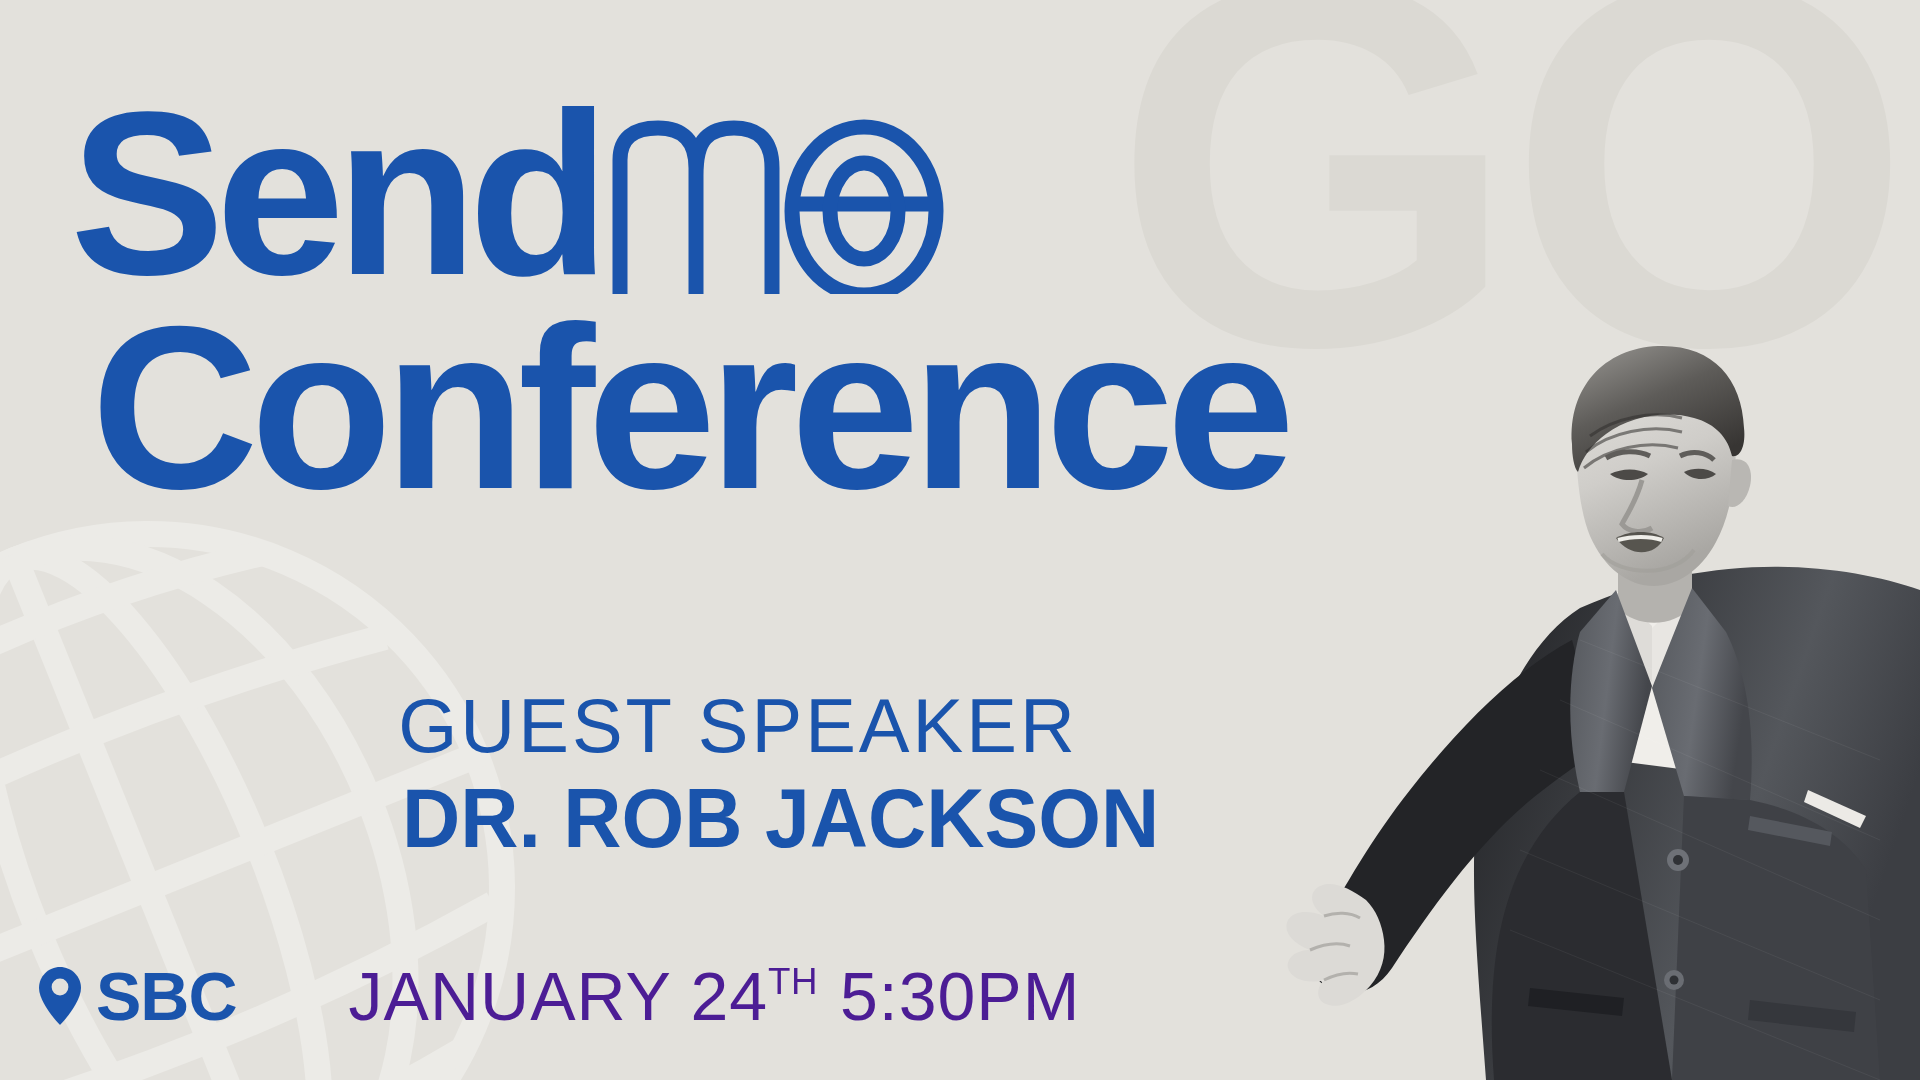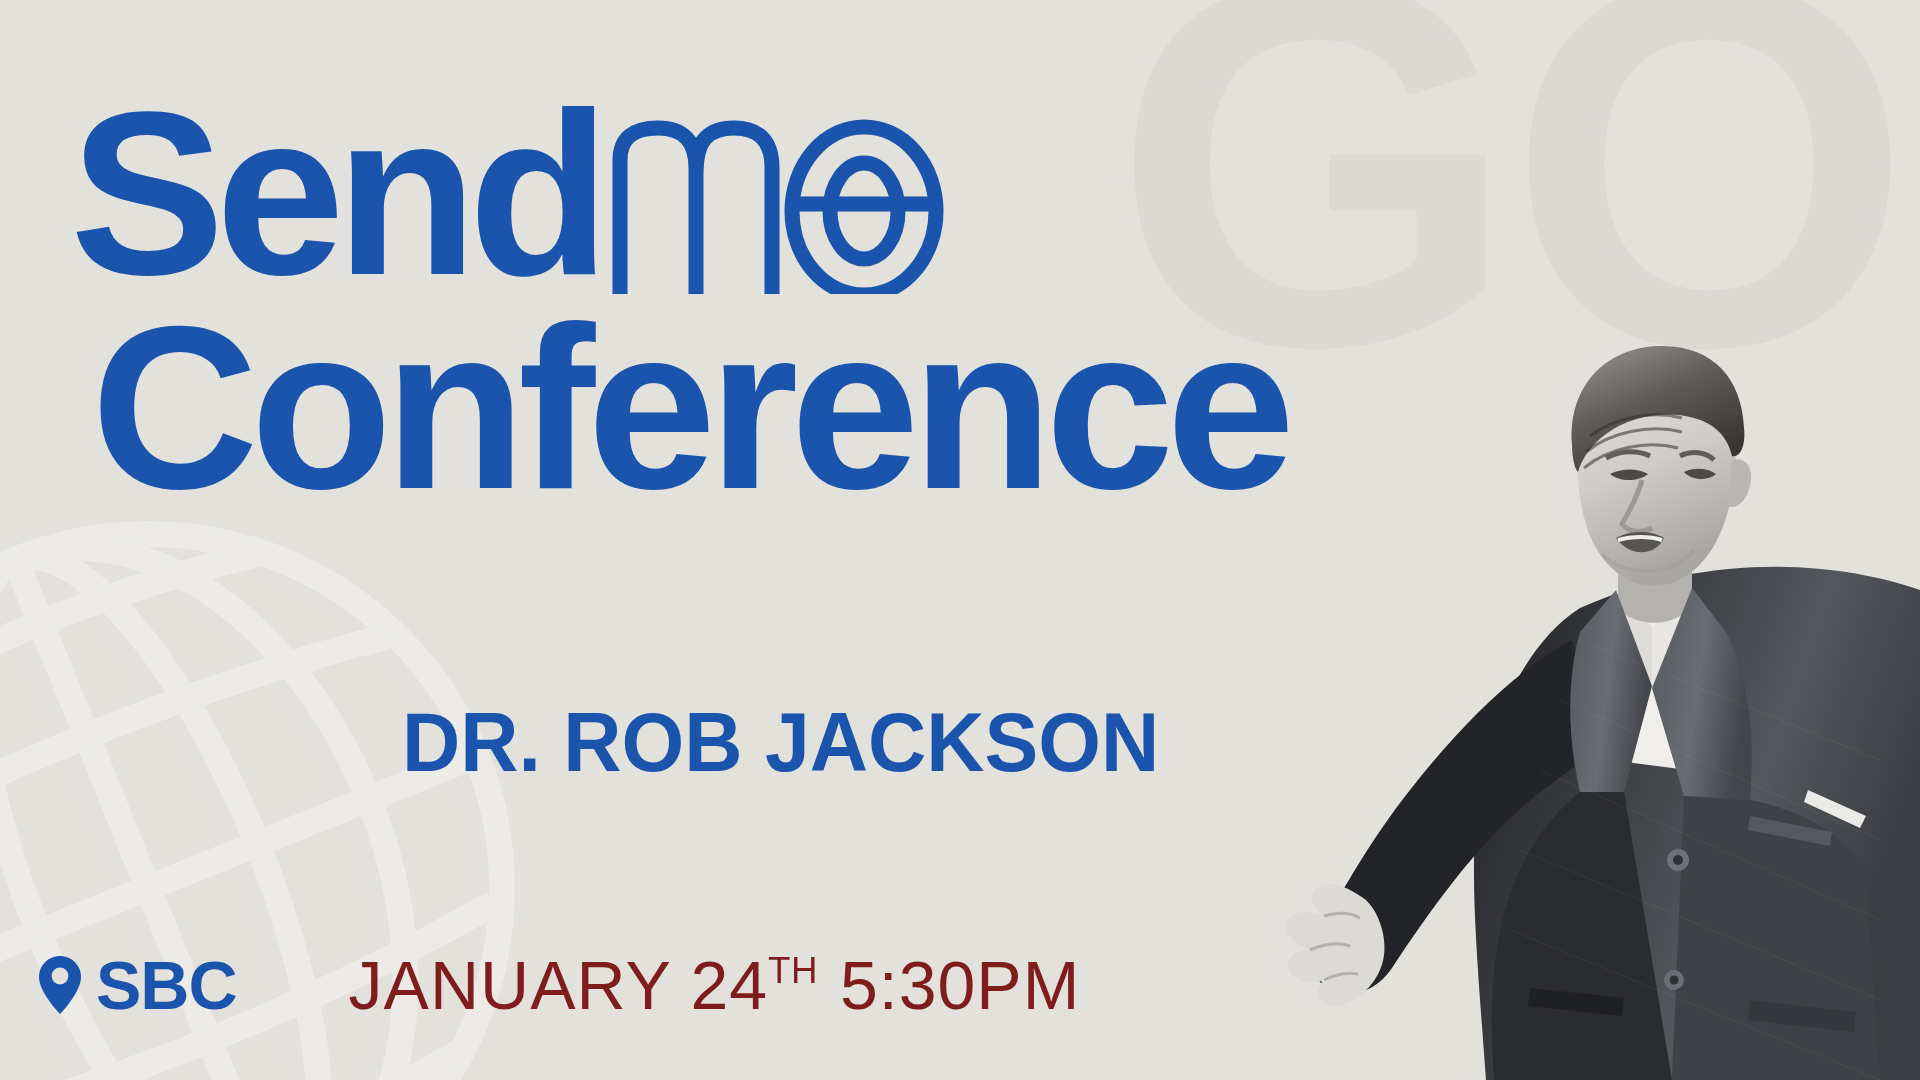--- a/index.html
+++ b/index.html
@@ -123,21 +123,21 @@
     transform: scaleX(0.96);
     transform-origin: center;
   }
 
   
   .footer-row {
     position: absolute;
     left: 38px;
     top: 940px;
     display: flex;
-    align-items: center;
+    align-items: flex-end;
     height: 90px;
   }
   .venue {
     display: flex;
     align-items: center;
     gap: 14px;
   }
   .pin-icon {
     display: block;
     width: 44px;
@@ -151,21 +151,21 @@
     letter-spacing: -1px;
     color: #1a54ac;
     line-height: 1;
   }
   .datetime {
     margin-left: 112px;
     font-family: "Liberation Sans", sans-serif;
     font-weight: normal;
     font-size: 68px;
     letter-spacing: 1px;
-    color: #7f1d1d;
+    color: #4c1d95;
     line-height: 1;
     white-space: nowrap;
   }
   .datetime .ord {
     font-size: 0.54em;
     vertical-align: 0.72em;
     letter-spacing: 0.5px;
   }
   .dt-seg { display: inline; }
   .dt-gap { display: inline-block; width: 22px; }
@@ -230,20 +230,21 @@
           </g>
         </svg>
       </span>
     </span>
     <span class="line-2">
       <span class="word-conference">Conference</span>
     </span>
   </div>
 
   <div class="speaker-block">
+    <div class="guest-speaker">GUEST SPEAKER</div>
     <div class="speaker-name">DR. ROB JACKSON</div>
   </div>
 
   <div class="footer-row">
     <div class="venue">
       <svg class="pin-icon" viewBox="0 0 44 60" xmlns="http://www.w3.org/2000/svg">
         <path d="M22 1 C10.4 1 1 10.4 1 22 C1 37.5 22 59 22 59 C22 59 43 37.5 43 22 C43 10.4 33.6 1 22 1 Z" fill="#1a54ac"></path>
         <circle cx="22" cy="21" r="8.4" fill="#e3e1dc"></circle>
       </svg>
       <span class="venue-label">SBC</span>

